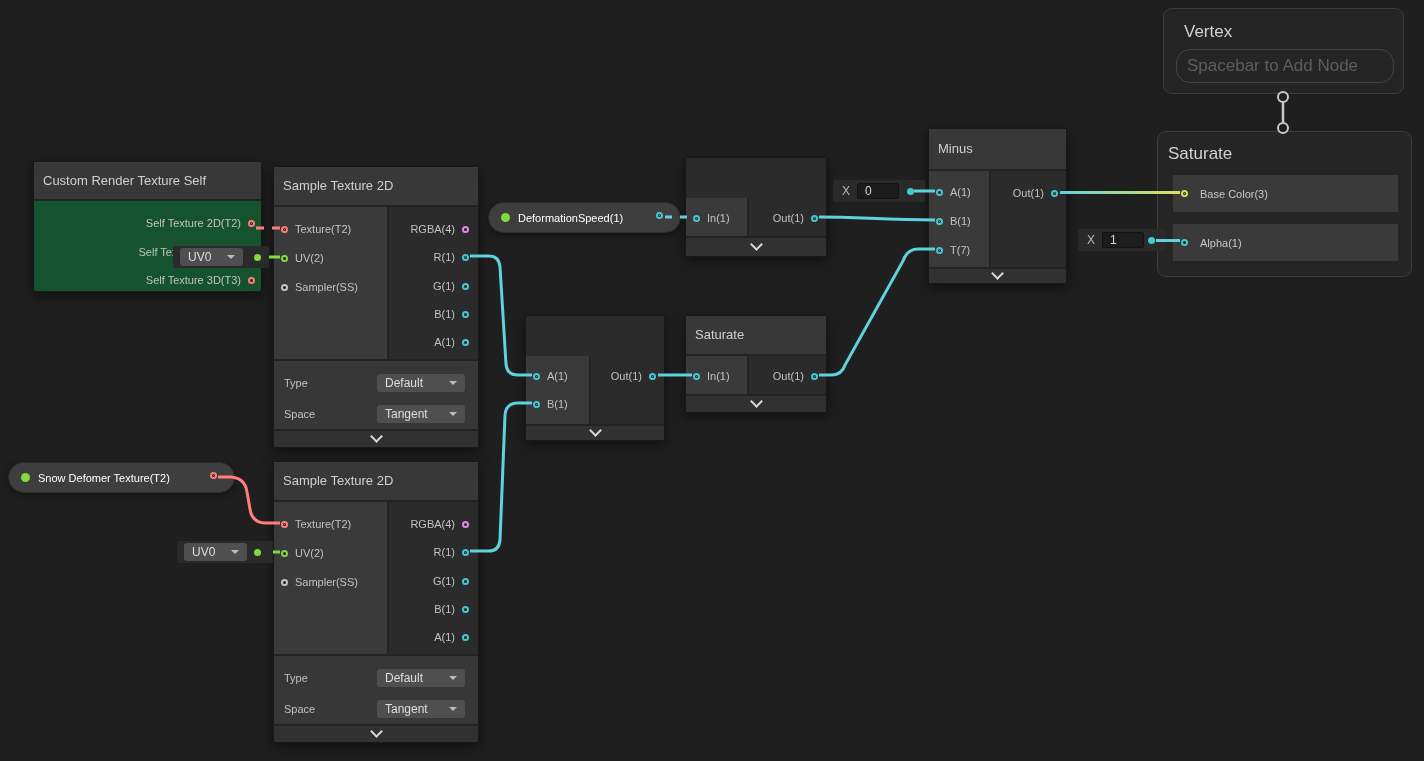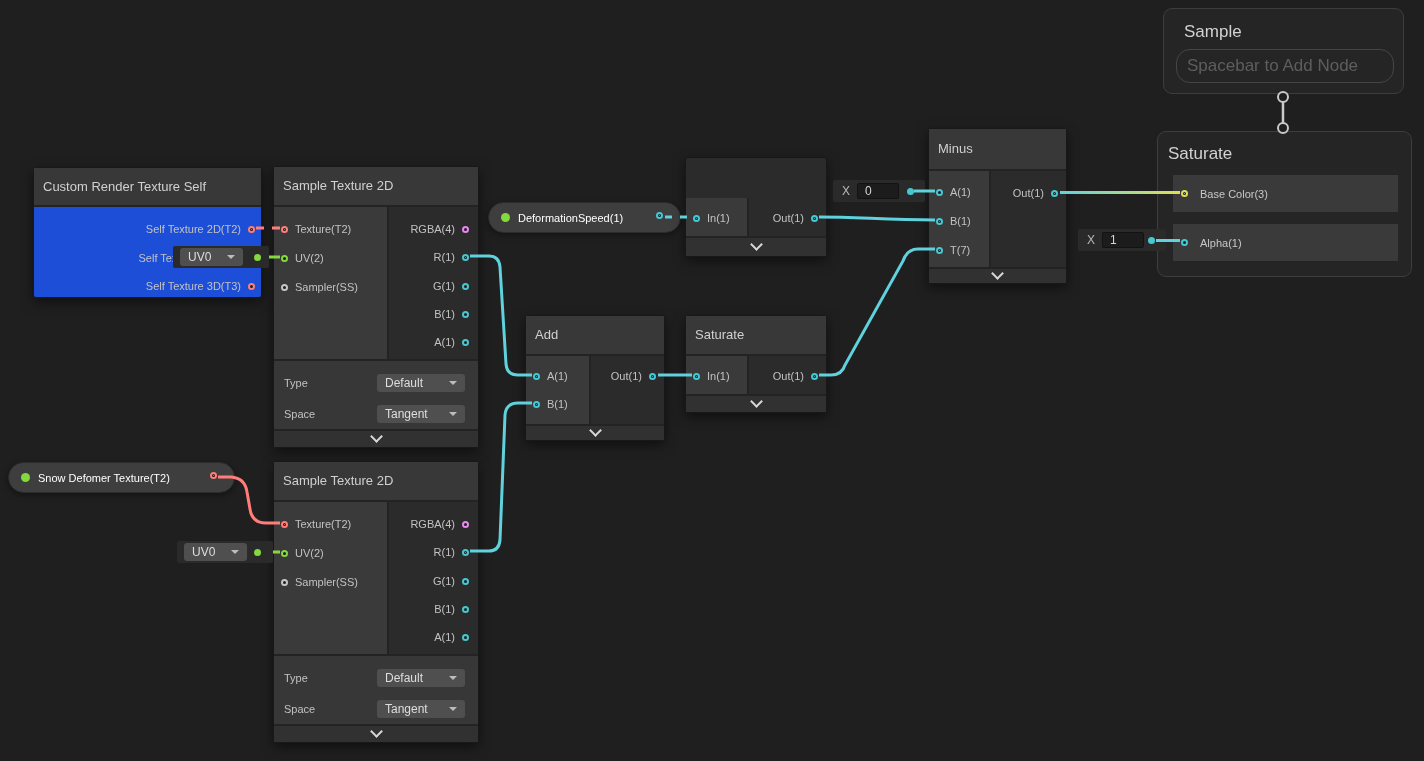--- a/index.html
+++ b/index.html
@@ -62,21 +62,21 @@
   <path d="M658,375 H692" fill="none" stroke-width="3" stroke="#5fd2dd"></path>
   <path d="M819,375 H831 Q842,375 845,365 L903,261 Q907,249 918,249 H935" fill="none" stroke-width="3" stroke="#5fd2dd"></path>
   <path d="M1060,192.5 H1180" fill="none" stroke-width="3" stroke="url(#gcy)"></path>
   <path d="M1156,240.5 H1180" fill="none" stroke-width="3" stroke="#5fd2dd"></path>
   <path d="M1283,97 V128" fill="none" stroke-width="2.5" stroke="#c9c9c9"></path>
   <circle cx="1283" cy="97" r="5" fill="#1f1f1f" stroke-width="2" stroke="#c9c9c9"></circle>
   <circle cx="1283" cy="128" r="5" fill="#1f1f1f" stroke-width="2" stroke="#c9c9c9"></circle>
 </svg>
 
 <div class="block" style="left:1163px;top:8px;width:241px;height:86px">
-  <div class="btitle" style="left:20px;top:13px">Sample</div>
+  <div class="btitle" style="left:20px;top:13px">Vertex</div>
   <div class="placeholder" style="left:12px;top:40px;width:218px;height:34px">Spacebar to Add Node</div>
 </div>
 
 <div class="block" style="left:1157px;top:131px;width:255px;height:146px">
   <div class="btitle" style="left:10px;top:12px">Saturate</div>
   <div class="frow" style="top:43px">
     <span class="port filled" style="color: rgb(221, 224, 85);"></span>
     <span class="plabel">Base Color(3)</span>
   </div>
   <div class="frow" style="top:92px">
@@ -84,21 +84,21 @@
     <span class="plabel">Alpha(1)</span>
   </div>
 </div>
 
 <div class="xwidget" style="left:1078px;top:229px;width:88px">
   <span class="xlabel">X</span>
   <div class="xfield">1</div>
   <span class="dot sm xdot" style="color: rgb(70, 200, 211);"></span>
 </div>
 
-<div class="node" style="left:33px;top:167px;width:229px;height:131px;background:#1d4ed8">
+<div class="node" style="left:33px;top:161px;width:229px;height:131px;background:#14532d">
   <div class="ntitle" style="height:39px;line-height:37px">Custom Render Texture Self</div>
   <div class="prow out" style="right:6px;top:54px">
     <span class="plabel">Self Texture 2D(T2)</span>
     <span class="port filled" style="color: rgb(255, 126, 121);"></span>
   </div>
   <div class="prow out" style="right:6px;top:83px">
     <span class="plabel">Self Texture Cube(C)</span>
     <span class="port" style="color: rgb(198, 198, 198);"></span>
   </div>
   <div class="prow out" style="right:6px;top:111px">
@@ -262,21 +262,20 @@
     </div>
 </div>
 
 <div class="xwidget" style="left:833px;top:180px;width:92px">
   <span class="xlabel">X</span>
   <div class="xfield">0</div>
   <span class="dot sm xdot" style="color: rgb(70, 200, 211);"></span>
 </div>
 
 <div class="node" style="left:525px;top:315px;width:140px;height:126px">
-  <div class="ntitle">Add</div>
   <div class="incol" style="left:0;top:40px;width:65px;height:70px"></div>
   <div class="prow" style="left:7px;top:53px">
     <span class="port filled" style="color: rgb(70, 200, 211);"></span>
     <span class="plabel">A(1)</span>
   </div>
   <div class="prow" style="left:7px;top:81px">
     <span class="port filled" style="color: rgb(70, 200, 211);"></span>
     <span class="plabel">B(1)</span>
   </div>
   <div class="prow out" style="right:8px;top:53px">

